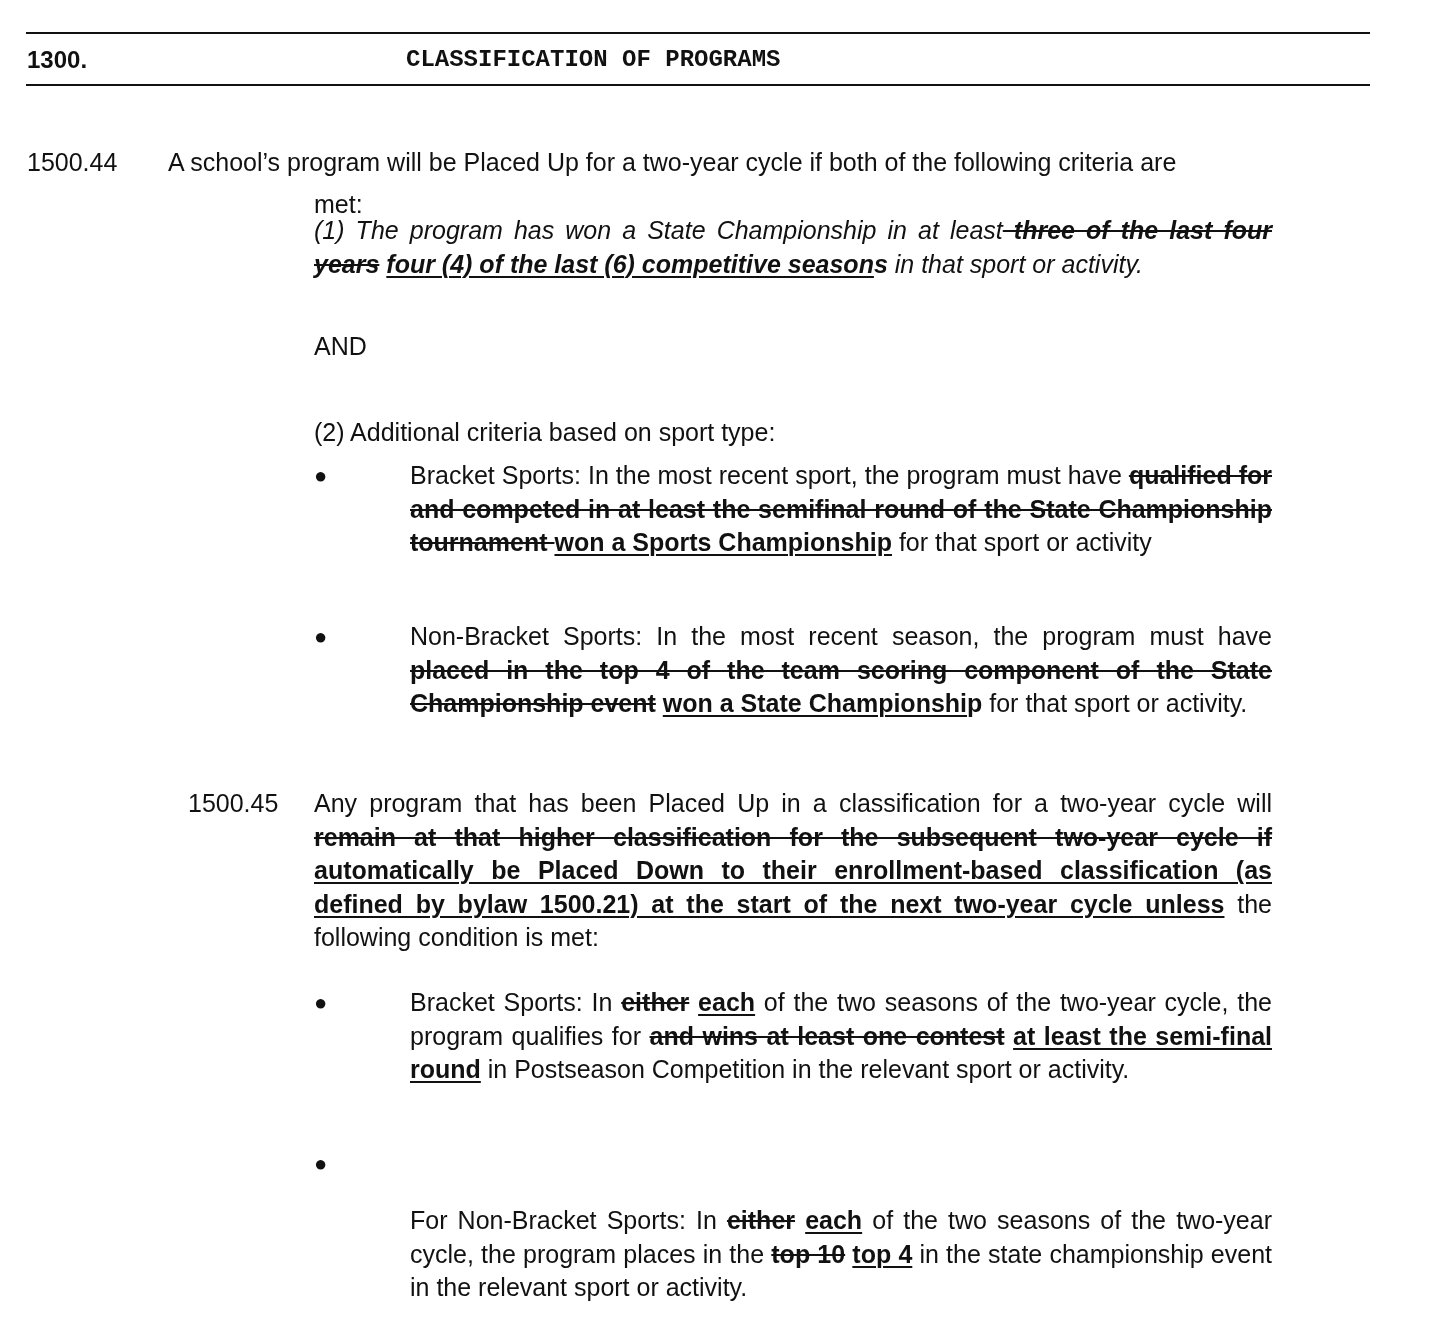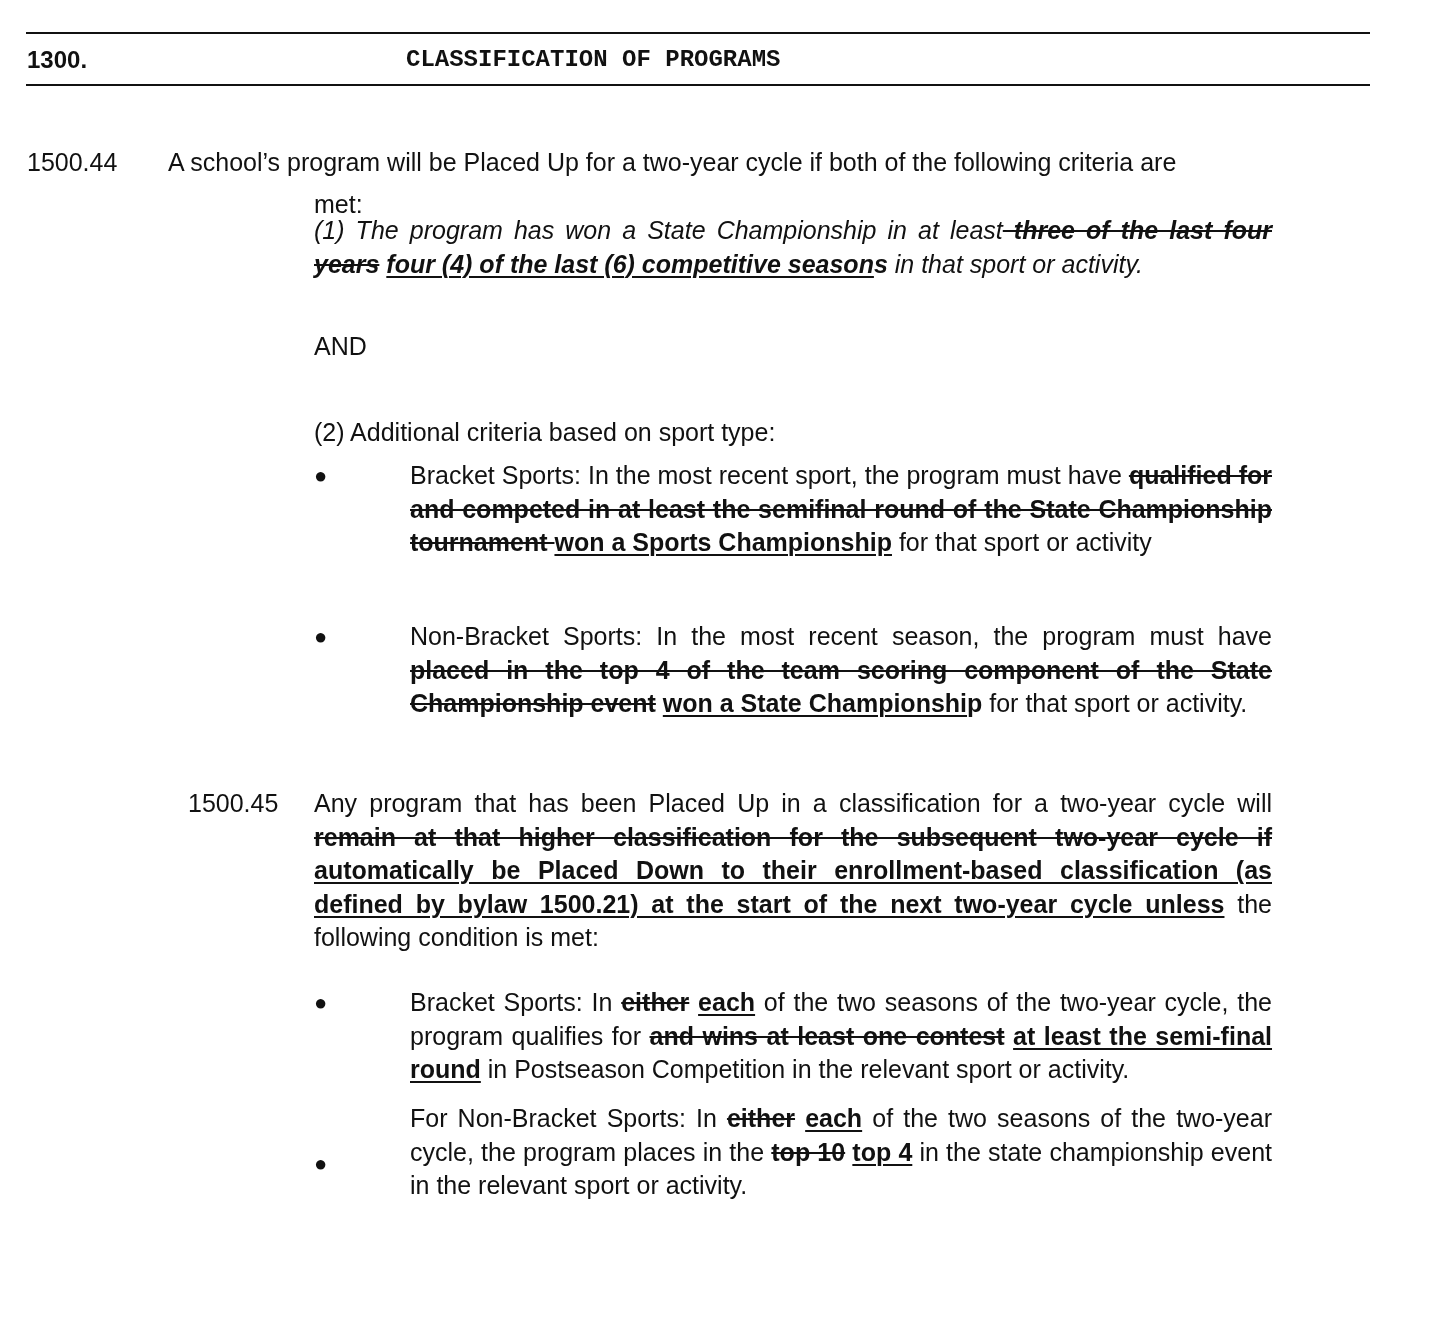--- a/index.html
+++ b/index.html
@@ -58,15 +58,15 @@
 <div class="abs body-block justify" style="top:787px;">
   <span>Any program that has been Placed Up in a classification for a two-year cycle will </span><span class="del">remain at that higher classification for the subsequent two-year cycle if</span> <span class="ins">automatically be Placed Down to their enrollment-based classification (as defined by bylaw 1500.21) at the start of the next two-year cycle unless</span><span>  the following condition is met:</span>
 </div>
 
 <div class="bullet" style="top:986px;">●</div>
 <div class="abs bullet-text justify" style="top:986px;">
   <span>Bracket Sports: In </span><span class="del">either</span> <span class="ins">each</span><span> of the two seasons of the two-year cycle, the program qualifies for </span><span class="del">and wins at least one contest</span> <span class="ins">at least the semi-final round</span><span> in Postseason Competition in the relevant sport or activity.</span>
 </div>
 
 <div class="bullet" style="top:1147px;">●</div>
-<div class="abs bullet-text justify" style="top:1102px;">
+<div class="abs bullet-text justify" style="top:1204px;">
   <span>For Non-Bracket Sports: In </span><span class="del">either</span> <span class="ins">each</span><span> of the two seasons of the two-year cycle, the program places in the </span><span class="del">top 10</span> <span class="ins">top 4</span><span> in the state championship event in the relevant sport or activity.</span>
 </div>
 
 </body></html>

